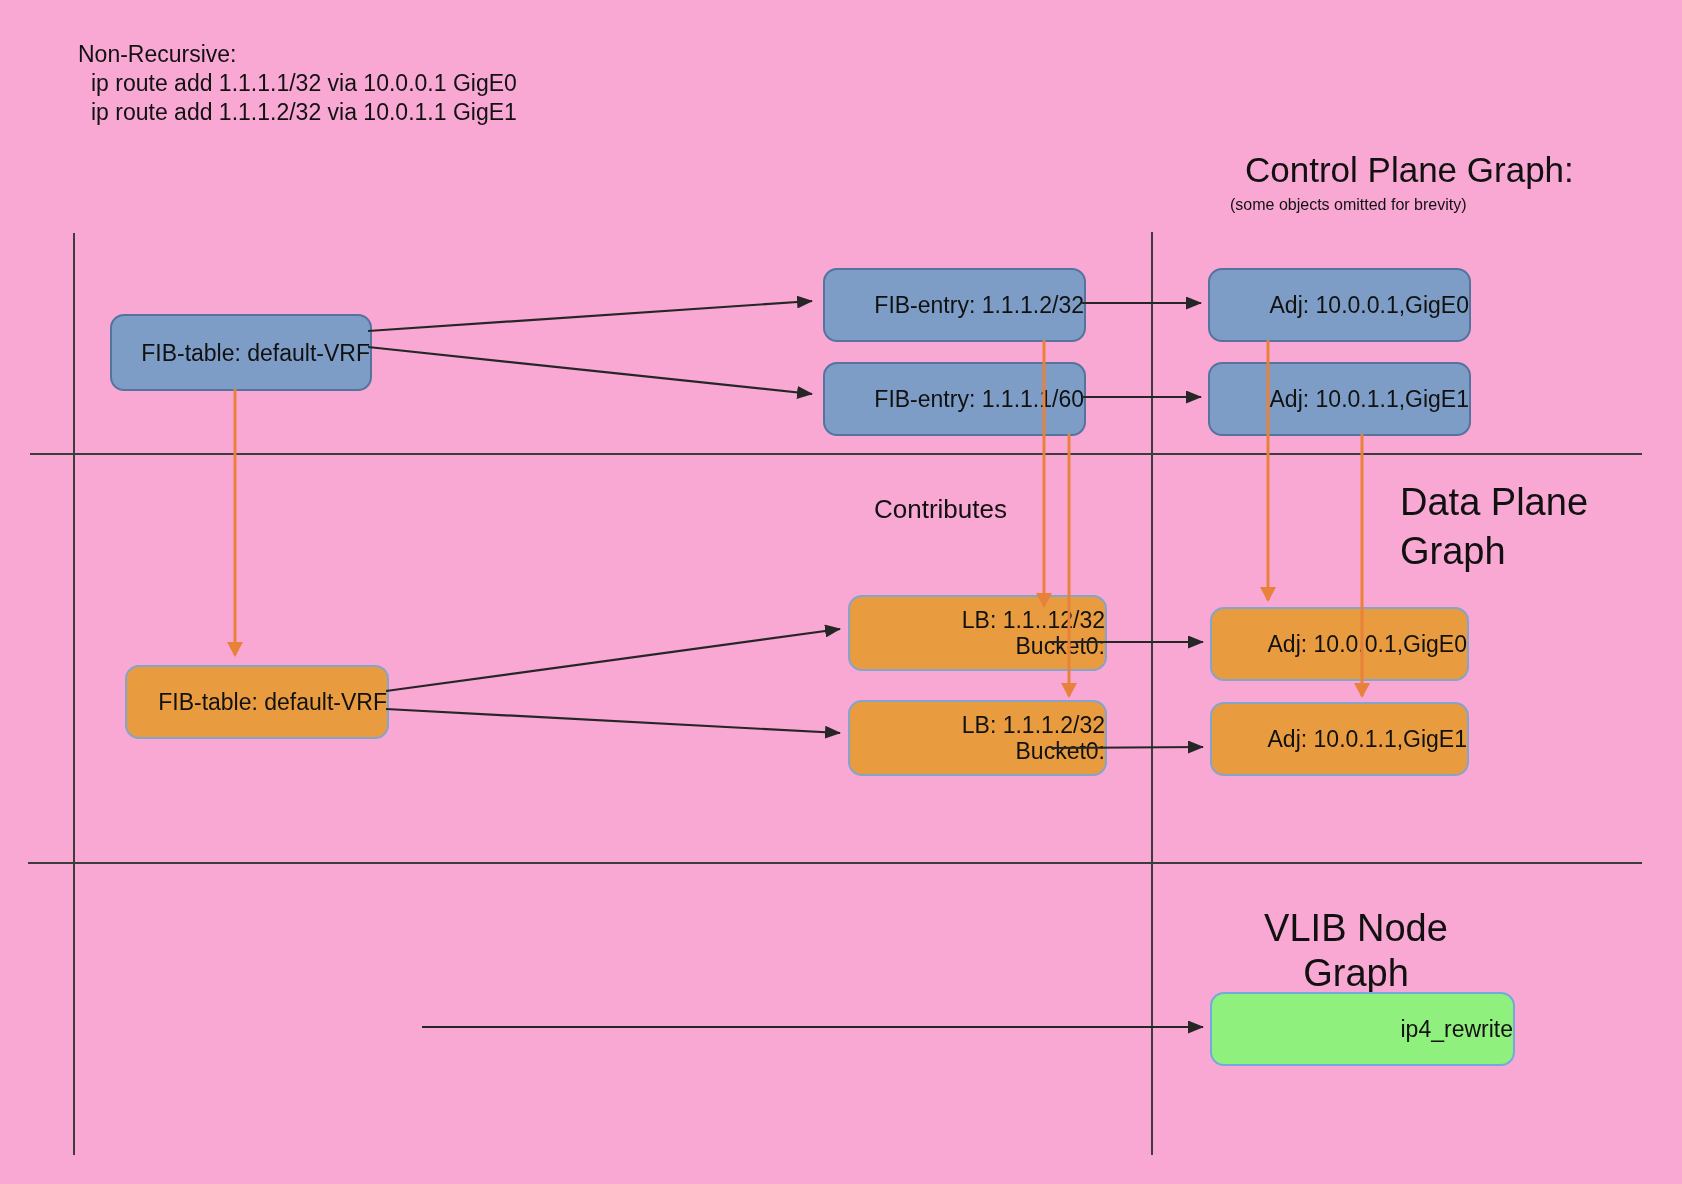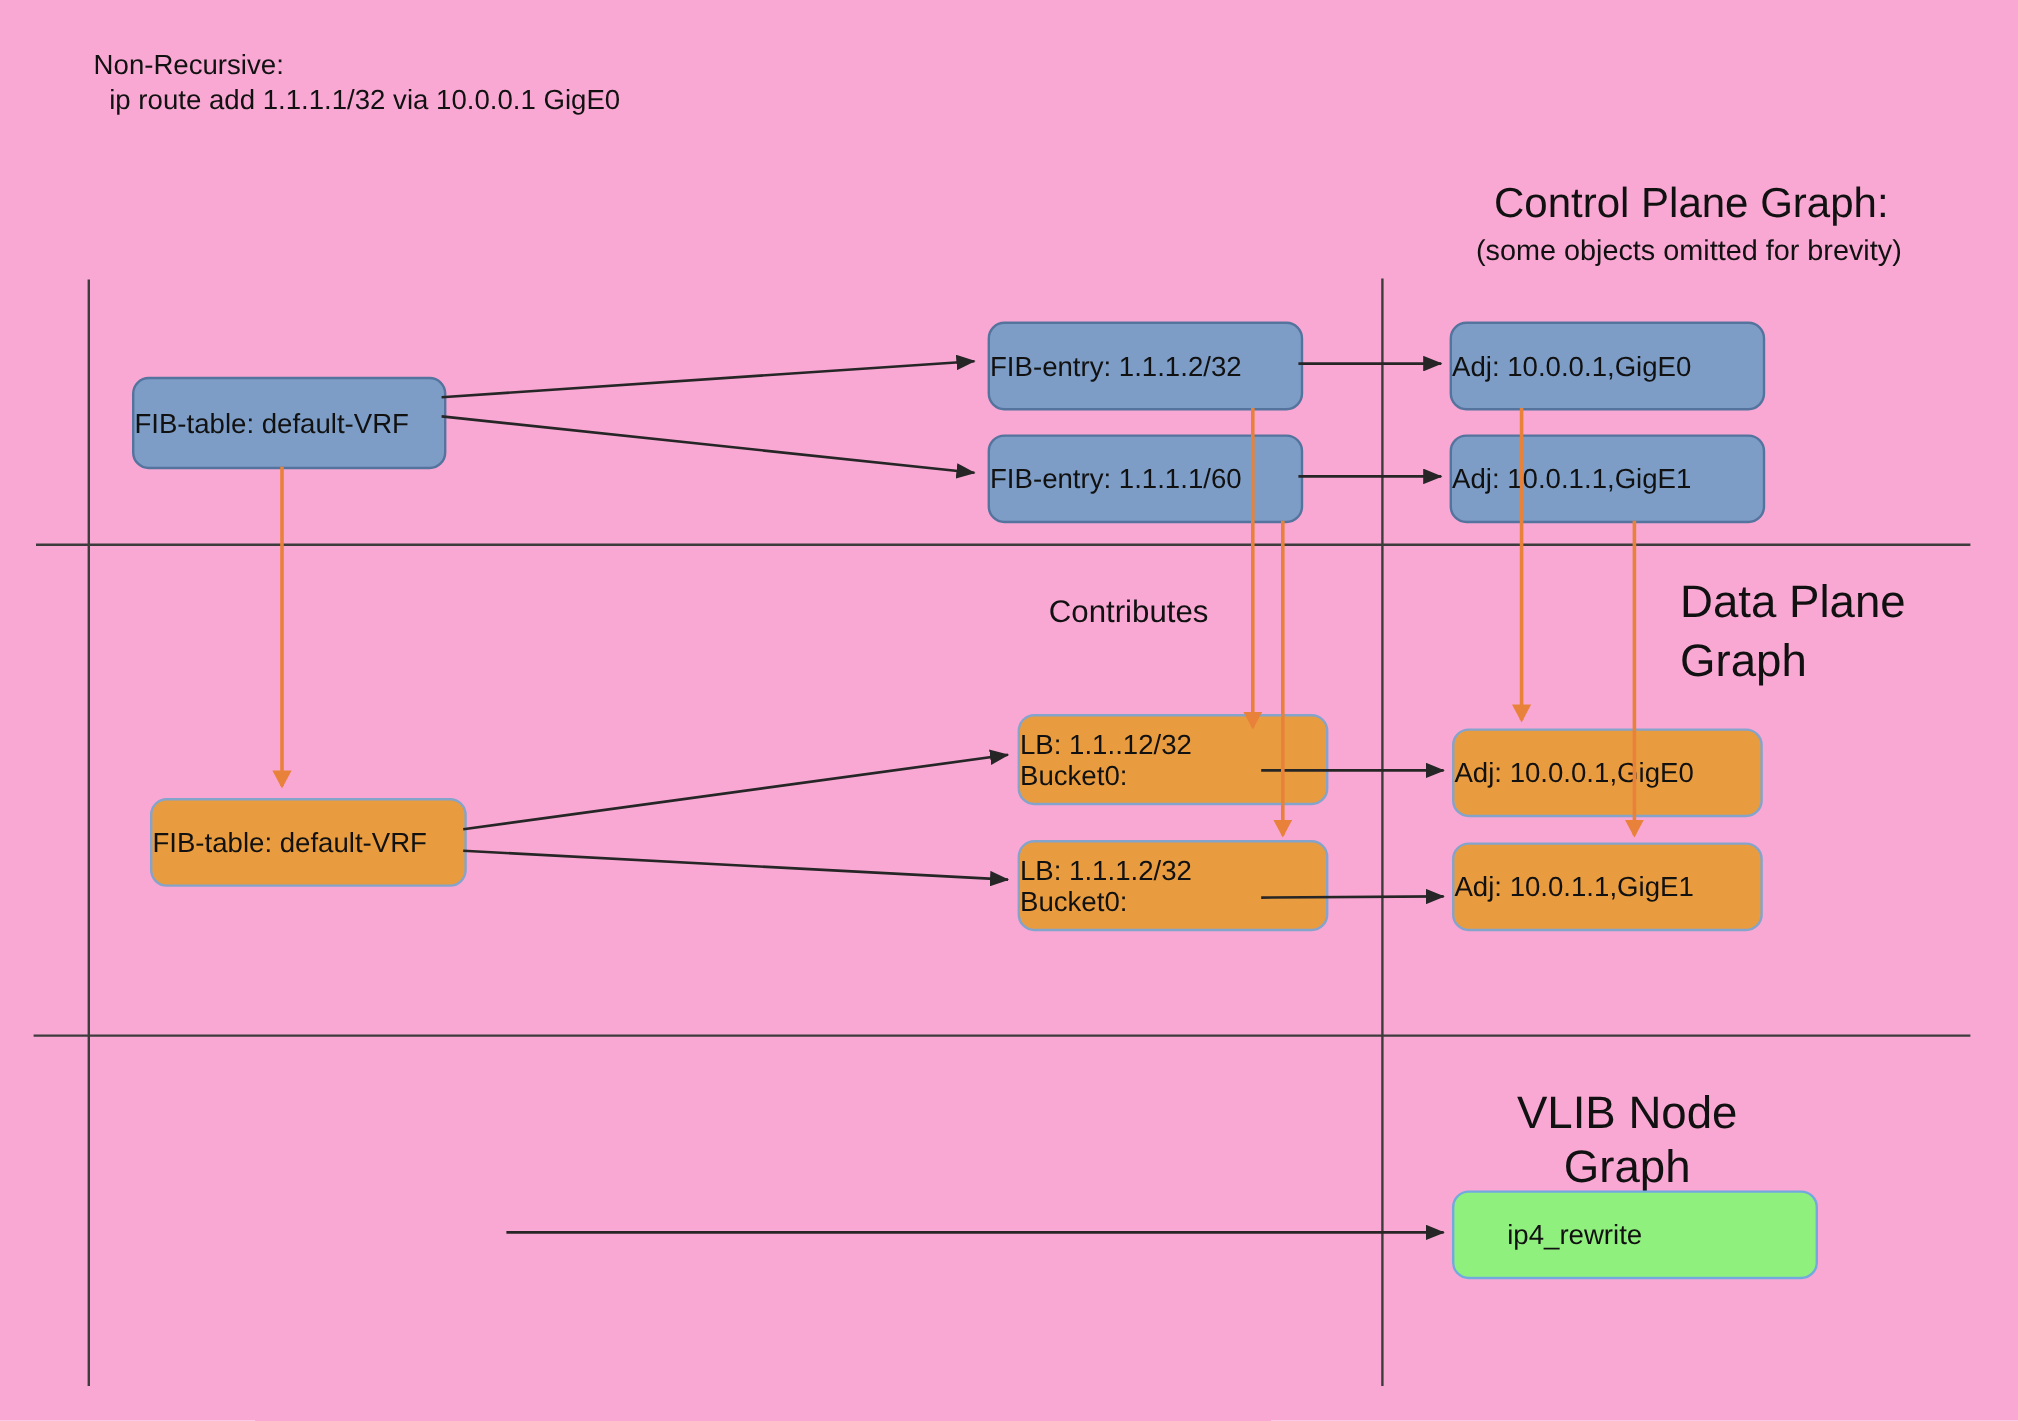--- a/index.html
+++ b/index.html
@@ -2,46 +2,47 @@
 <html style="--blue-fill: #7d9dc7; --blue-border: #54749e; --orange-fill: #e99c3f; --orange-border: #84a4cb; --green-fill: #90f07e; --green-border: #72aadd; --arrow-orange: #e8813a; --line: #262626; --divider: #3c3c3c;"><head>
 <meta charset="utf-8">
 <style>
   html,body{margin:0;padding:0;background:#ffffff;}
   .canvas{
     position:relative;width:1682px;height:1184px;background:#f9a8d4;
     font-family:"Liberation Sans", sans-serif;color:#111;overflow:hidden;
   }
   .overlay{position:absolute;left:0;top:0;width:1682px;height:1184px;z-index:3;pointer-events:none;}
   .node{
-    position:absolute;z-index:2;display:flex;flex-direction:column;align-items:flex-start;justify-content:center;
+    position:absolute;z-index:2;display:flex;flex-direction:column;align-items:flex-end;justify-content:center;
     border-radius:14px;font-size:23px;line-height:26px;text-align:center;white-space:nowrap;
   }
   .node.blue{background:var(--blue-fill,#7d9dc7);border:2px solid var(--blue-border,#54749e);}
   .node.orange{background:var(--orange-fill,#e99c3f);border:2px solid var(--orange-border,#84a4cb);}
   .node.green{background:var(--green-fill,#90f07e);border:2px solid var(--green-border,#72aadd);}
   .label{position:absolute;z-index:1;white-space:nowrap;}
   .note{left:78px;top:40px;font-size:23px;line-height:29px;}
   .note .indent{padding-left:13px;}
   .cp-title{left:1245px;top:150px;font-size:35px;}
-  .cp-subtitle{left:1230px;top:196px;font-size:24px;}
+  .cp-subtitle{left:1230px;top:196px;font-size:16px;}
   .contributes{left:874px;top:494px;font-size:26px;}
   .dp-title{left:1400px;top:478px;font-size:38px;line-height:49px;}
   .vlib-title{left:1240px;top:906px;width:232px;font-size:38px;line-height:45px;text-align:center;white-space:normal;}
   .divider{stroke:var(--divider,#3c3c3c);stroke-width:2px;}
   .link{stroke:var(--line,#262626);stroke-width:2.2px;fill:none;}
   .flow{stroke:var(--arrow-orange,#e8813a);stroke-width:3px;fill:none;}
 </style>
 </head>
 <body>
 
 <div class="canvas">
 
   <div class="label note">
     <div>Non-Recursive:</div>
     <div class="indent">ip route add 1.1.1.1/32 via 10.0.0.1 GigE0</div>
+    <div class="indent">ip route add 1.1.1.2/32 via 10.0.1.1 GigE1</div>
   </div>
 
   <div class="label cp-title">Control Plane Graph:</div>
   <div class="label cp-subtitle">(some objects omitted for brevity)</div>
   <div class="label contributes">Contributes</div>
   <div class="label dp-title">
     <div>Data Plane</div>
     <div>Graph</div>
   </div>
   <div class="label vlib-title">

